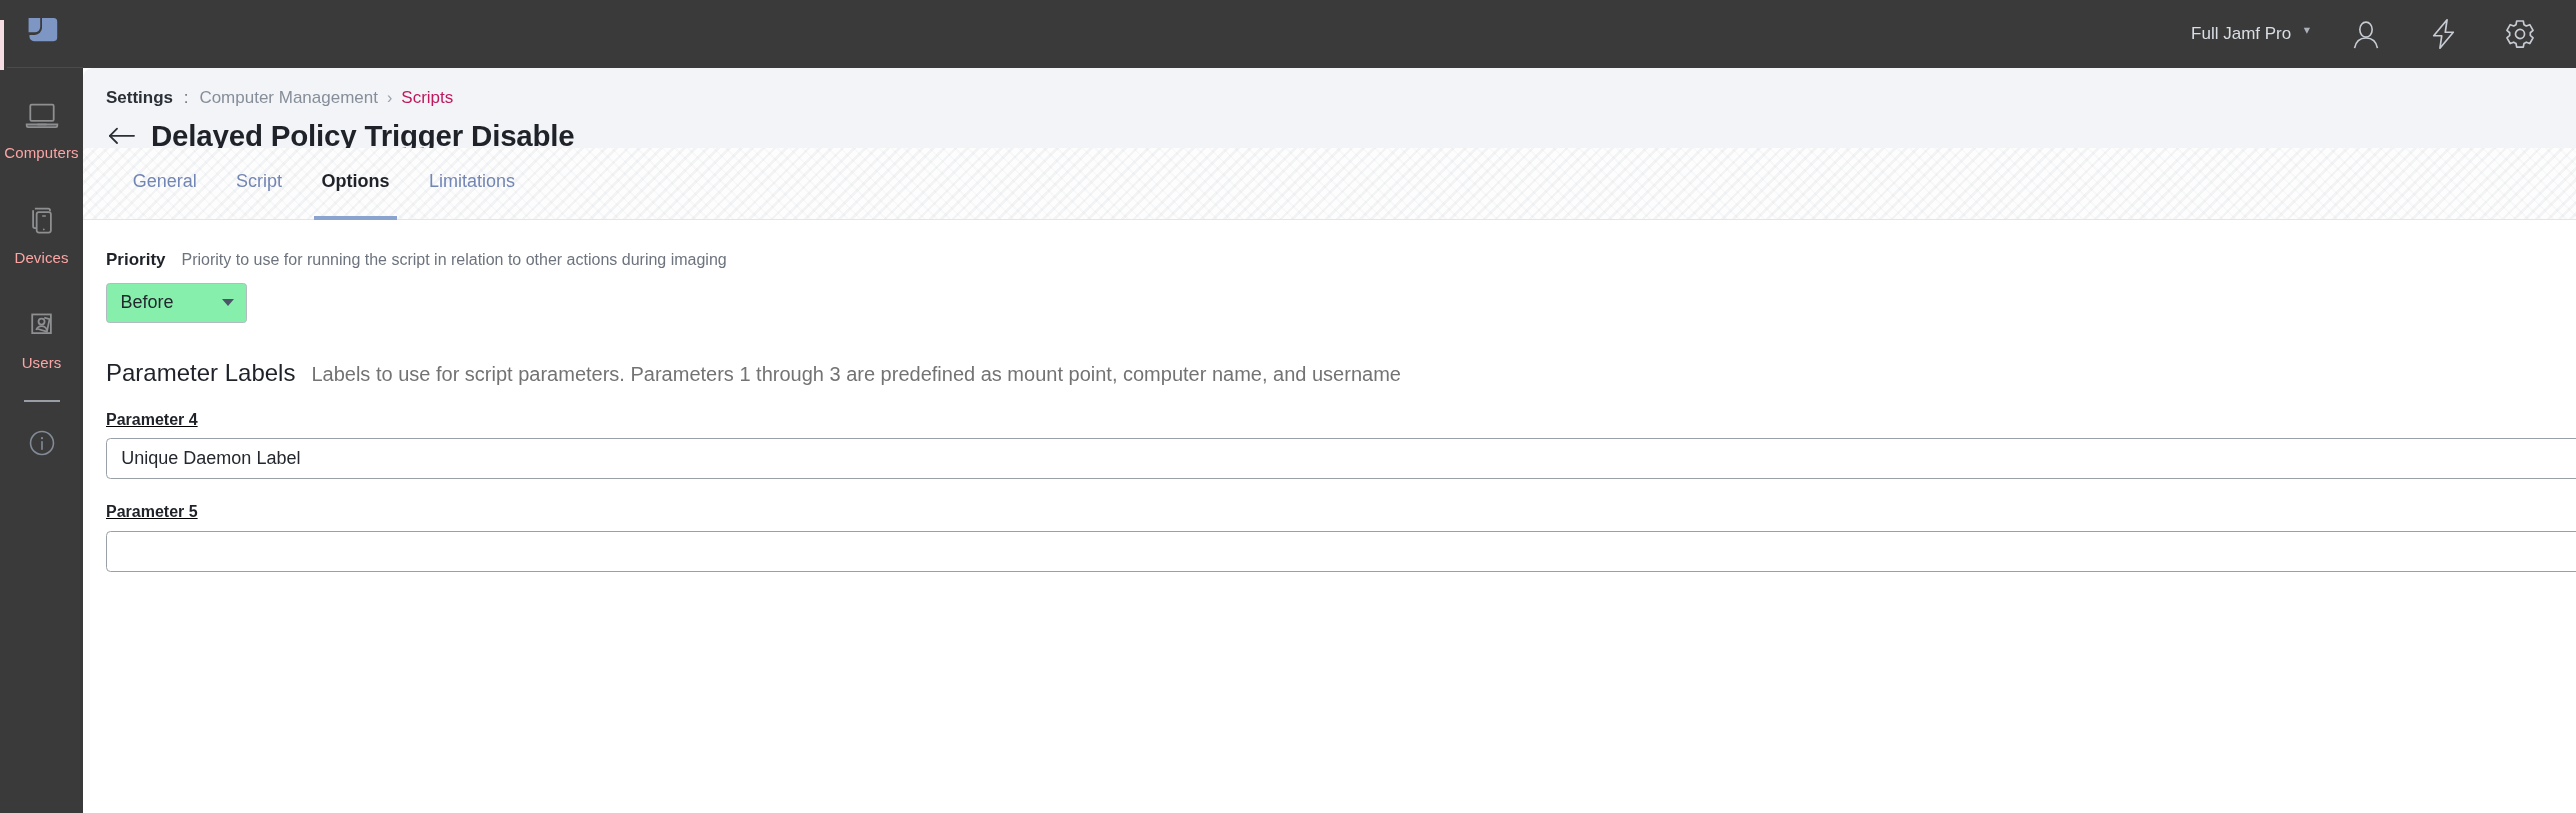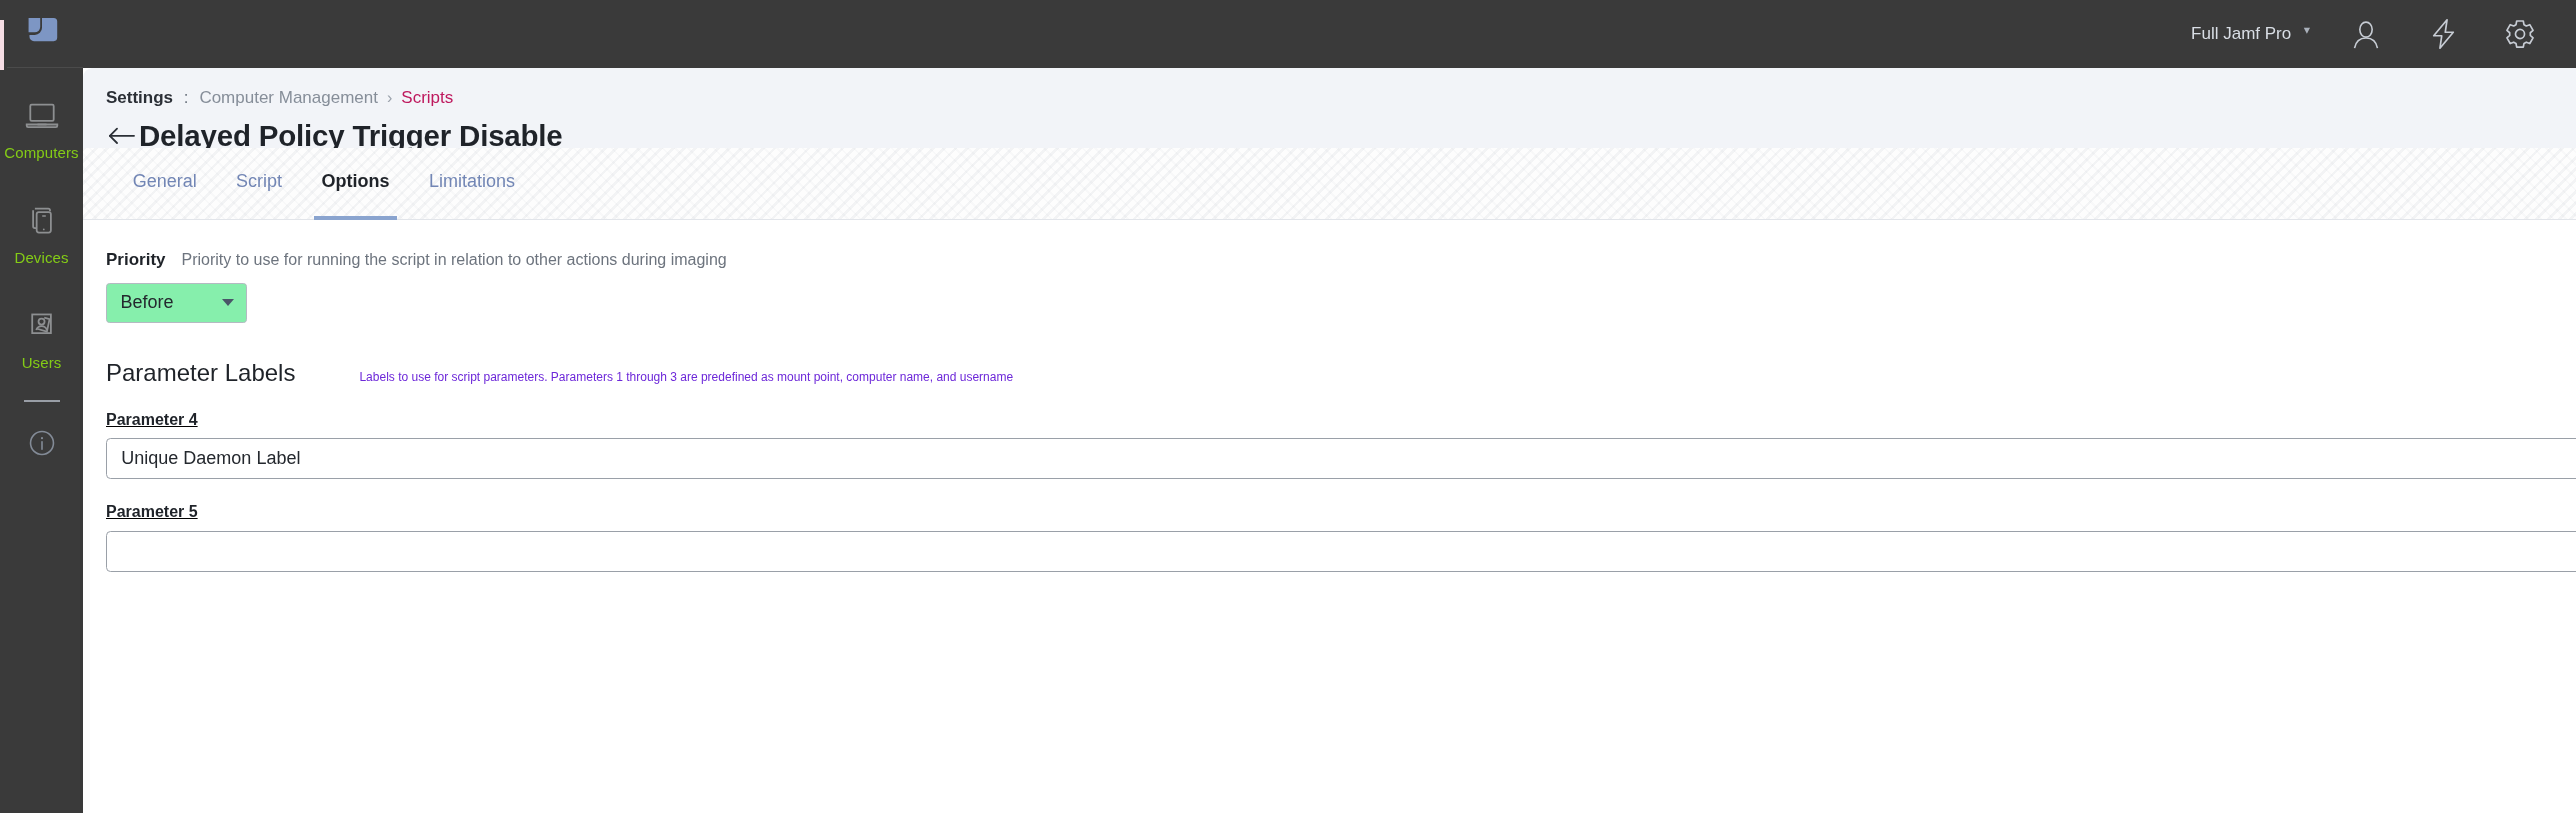--- a/index.html
+++ b/index.html
@@ -38,21 +38,21 @@
   .sb-item {
     display: flex; flex-direction: column; align-items: center;
     padding: 10.7px 0 9px 0;
     margin-bottom: 19.7px;
     cursor: pointer;
   }
   .sb-icon { width: 43px; height: 41px; display:flex; align-items:center; justify-content:center; }
   .sb-label {
     margin-top: 8px;
     font-size: 15px;
-    color: #84cc16;
+    color: #fca5a5;
     letter-spacing: 0.1px;
   }
   .sb-divider {
     width: 36px; height: 1.8px; background: #b9c0cb;
     margin: 12.5px auto 0 auto;
     opacity: .75;
   }
   .sb-info {
     margin: 23px auto 0 auto;
     width: 36px; height: 36px;
@@ -97,21 +97,21 @@
     padding-left: 23px;
     font-size: 17px;
   }
   .bc-root { color: #2b2f36; font-weight: bold; }
   .bc-sep-colon { color:#6e7681; font-weight: normal; padding: 0 1.8px; }
   .bc-link { color: #868e99; cursor: pointer; }
   .bc-sep { color: #9aa1ab; font-size: 16px; }
   .bc-cur { color: #be185d; }
 
   .title-row {
-    display: flex; align-items: center; gap: 3px;
+    display: flex; align-items: center; gap: 15px;
     padding-left: 23px;
     margin-top: 11.6px;
   }
   .back-arrow {
     width: 30px; height: 27px;
     display:flex; align-items:center; justify-content:center;
     cursor: pointer;
   }
   .page-title {
     font-size: 29.5px; font-weight: bold; color: #1f2329;
@@ -173,21 +173,21 @@
     border-left: 6.3px solid transparent;
     border-right: 6.3px solid transparent;
     border-top: 7.2px solid #4a5668;
   }
 
   .section-head {
     display: flex; align-items: baseline; gap: 16px;
     margin-top: 36px;
   }
   .section-title { font-size: 24px; color: #1f2329; }
-  .section-desc { font-size: 12px; color: #6d28d9; margin-left: 48px; }
+  .section-desc { font-size: 20px; color: #737373; }
 
   .param-block { margin-top: 24px; text-decoration: underline; }
   .param-label { font-size: 16px; font-weight: bold; color: #1f2329; }
   .text-input {
     margin-top: 9.8px;
     width: 2517px; height: 41px;
     border: 0.9px solid #9aa0a8;
     border-radius: 4.5px;
     background: #fff;
     font-family: "Liberation Sans", sans-serif;

